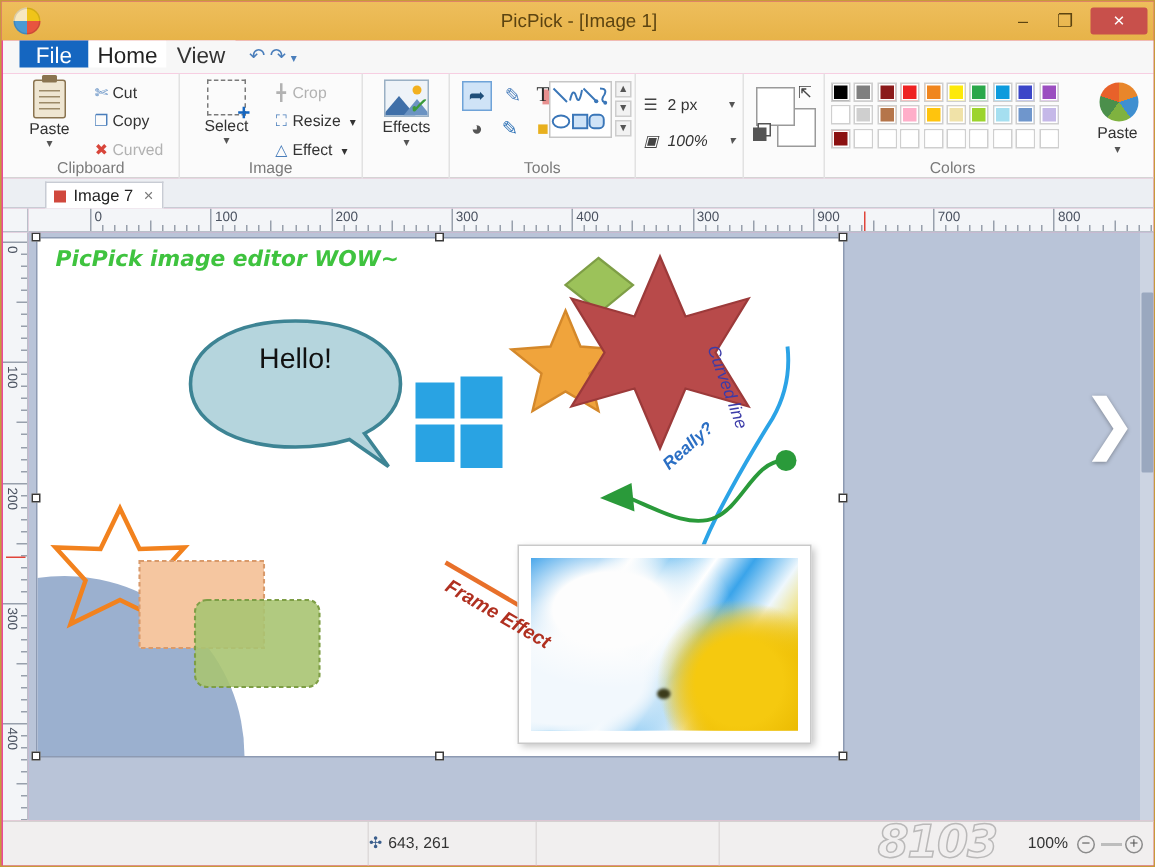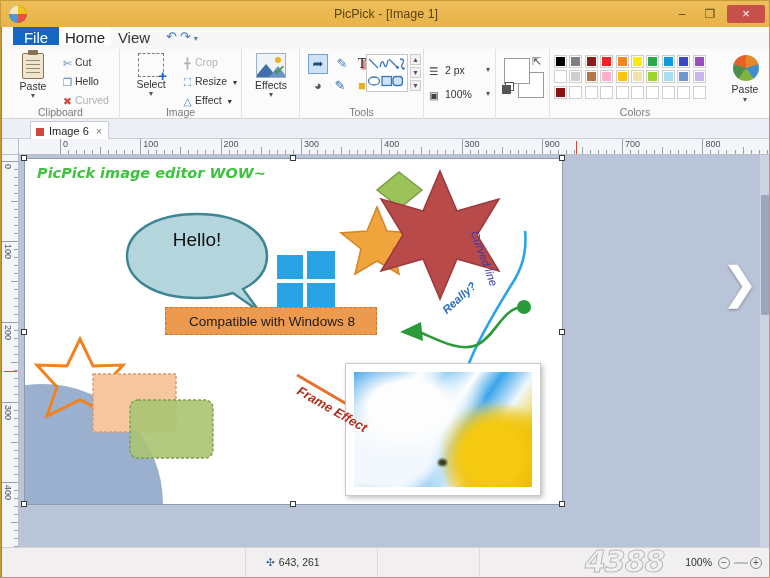--- a/index.html
+++ b/index.html
@@ -322,21 +322,21 @@
   #statusbar {
     position: absolute; left: 1px; top: 546px; width: 768px; height: 30px;
     background: #f1efef; border-top: 1px solid #d5d1d1;
   }
   .sb-cell {
     position: absolute; top: 0; height: 29px; line-height: 29px;
     font-size: 10.5px; color: #333; border-right: 1px solid #dedada;
     padding-left: 8px;
   }
   #sb-left { left: 0; width: 244px; }
-  #sb-pos { left: 256px; width: 120px; }
+  #sb-pos { left: 236px; width: 120px; }
   #sb-mid { left: 364px; width: 114px; }
   #sb-size { left: 478px; width: 120px; }
   #sb-zoom { left: 598px; width: 170px; border-right: none; text-align: right; padding-right: 58px; }
   .sb-ico { display: inline-block; margin-right: 4px; color: #3b5e8c; }
   #zoom-out {
     position: absolute; right: 40px; top: 9px; width: 12px; height: 12px;
     border: 1px solid #8b8b8b; border-radius: 50%; font-size: 10px;
     line-height: 10px; text-align: center; color: #555; cursor: default;
   }
   #zoom-in {
@@ -391,21 +391,21 @@
     <div class="rgroup" id="g-clipboard">
       <div class="bigbtn" id="paste-btn">
         <span class="bicon" id="paste-ico"></span>
         <span class="blabel">Paste</span>
         <span class="bcaret">▾</span>
       </div>
       <div class="smallbtn" style="left:58px; top:5px;">
         <span class="sicon" style="color:#4a7ebb;">✄</span><span>Cut</span>
       </div>
       <div class="smallbtn" style="left:58px; top:24px;">
-        <span class="sicon" style="color:#4a7ebb;">❐</span><span>Hello</span>
+        <span class="sicon" style="color:#4a7ebb;">❐</span><span>Copy</span>
       </div>
       <div class="smallbtn dim" style="left:58px; top:43px;">
         <span class="sicon" style="color:#d8453a;">✖</span><span>Curved</span>
       </div>
       <div class="glabel">Clipboard</div>
     </div>
 
     <div class="rgroup" id="g-image">
       <div class="bigbtn" id="select-btn">
         <span class="bicon" id="select-ico"></span>
@@ -467,21 +467,21 @@
       <div class="scrollbtn" style="top:31px;">▼</div>
 
       <div class="glabel">Tools</div>
     </div>
 
     <div class="rgroup" id="g-line">
       <div class="lrow" style="top:12px;">
         <span class="lico" style="color:#444;">☰</span><span>2 px</span>
         <span class="lcar">▾</span>
       </div>
-      <div class="lrow" style="top:36px;">
+      <div class="lrow" style="top:36px;font-style:italic;">
         <span class="lico" style="color:#444;">▣</span><span>100%</span>
         <span class="lcar">▾</span>
       </div>
     </div>
 
     <div class="rgroup" id="g-colorprev">
       <div id="swatch-back"></div>
       <div id="swatch-front"></div>
       <div id="swap-ico">⇱</div>
       <div id="layers-ico"></div>
@@ -585,21 +585,21 @@
 
     <div class="rgroup" id="g-more">
       <div id="more-wheel"></div>
       <div id="more-label">Paste</div>
       <div id="more-caret">▾</div>
     </div>
   </div>
 
   <div id="doctabbar">
     <div id="doctab">
-      <span class="dot"></span><span>Image 6</span><span class="x">×</span>
+      <span class="dot"></span><span>Image 7</span><span class="x">×</span>
     </div>
   </div>
 
   <div id="rcorner"></div>
   <div id="hruler">
       <div class="hmark" style="left: 41px; height: 15px;"></div>
       <div class="hmark" style="left: 49.03px; height: 4px;"></div>
       <div class="hmark" style="left: 57.06px; height: 4px;"></div>
       <div class="hmark" style="left: 65.09px; height: 4px;"></div>
       <div class="hmark" style="left: 73.12px; height: 4px;"></div>
@@ -793,23 +793,20 @@
           <rect x="68" y="215" width="83" height="58" fill="#f5c6a0" stroke="#d99a6b" stroke-width="1.4" stroke-dasharray="3,2"></rect>
 
           <rect x="105" y="241" width="83" height="58" rx="8" fill="#a8c472" fill-opacity="0.9" stroke="#7e9e46" stroke-width="1.4" stroke-dasharray="3,2"></rect>
 
           <line x1="272" y1="216" x2="361" y2="268" stroke="#e8702a" stroke-width="3"></line>
           <polygon points="365,271 347,266 352,255" fill="#e8702a"></polygon>
         </svg>
 
         <div id="headline">PicPick image editor WOW~</div>
         <div id="bubble-text">Hello!</div>
-        <div id="compat-box">
-          <div id="compat-text">Compatible with Windows 8</div>
-        </div>
         <div id="curved-label">Curved line</div>
         <div id="really-label">Really?</div>
         <div id="photo-frame">
           <div id="photo">
               <i class="dot-a"></i>
             </div>
         </div>
         <div id="frame-label">Frame Effect</div>
       </div>
 
@@ -836,14 +833,14 @@
     </div>
     <div class="sb-cell" id="sb-mid"></div>
     <div class="sb-cell" id="sb-zoom">
       <span>100%</span>
     </div>
     <div id="zoom-out">−</div>
     <div id="zoom-track"></div>
     <div id="zoom-in">+</div>
   </div>
 
-  <div id="watermark">4388</div>
+  <div id="watermark">8103</div>
 </div>
 
 </body></html>

